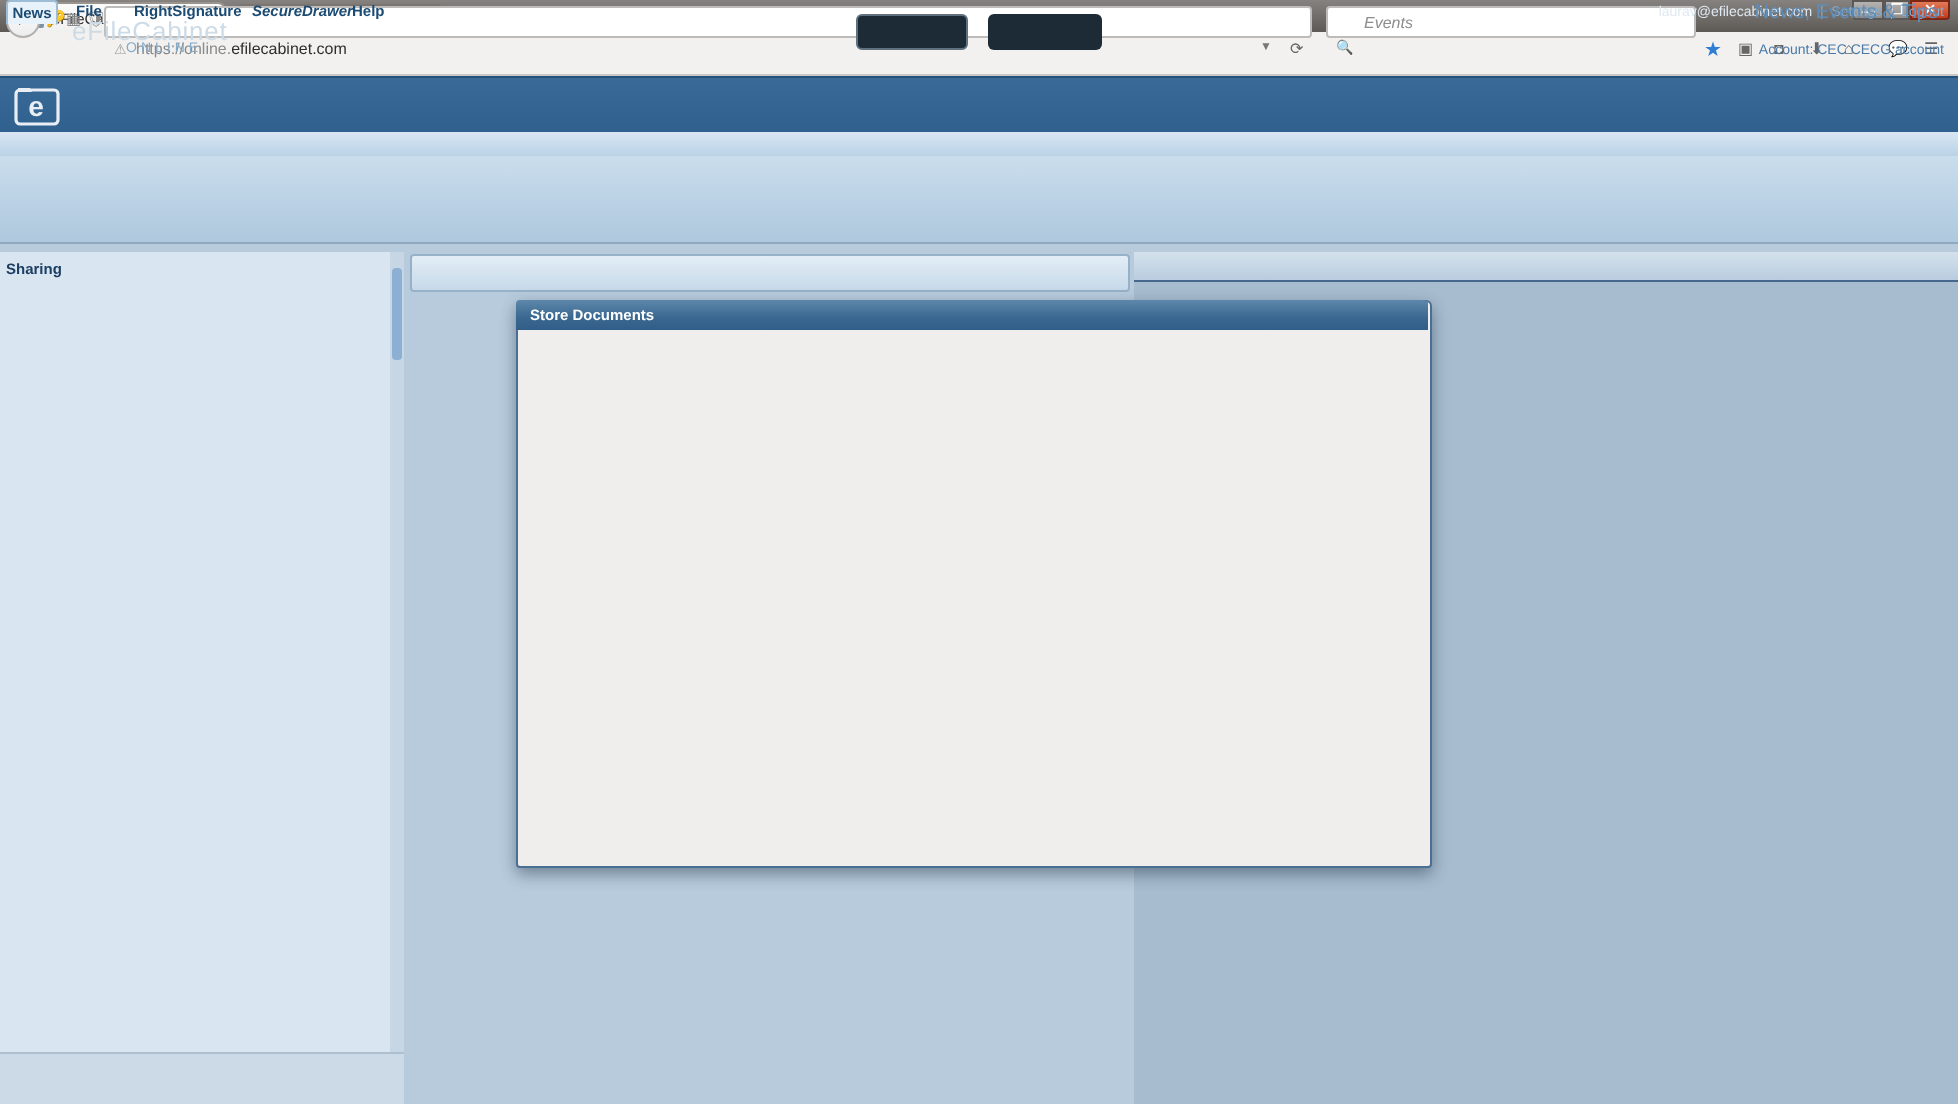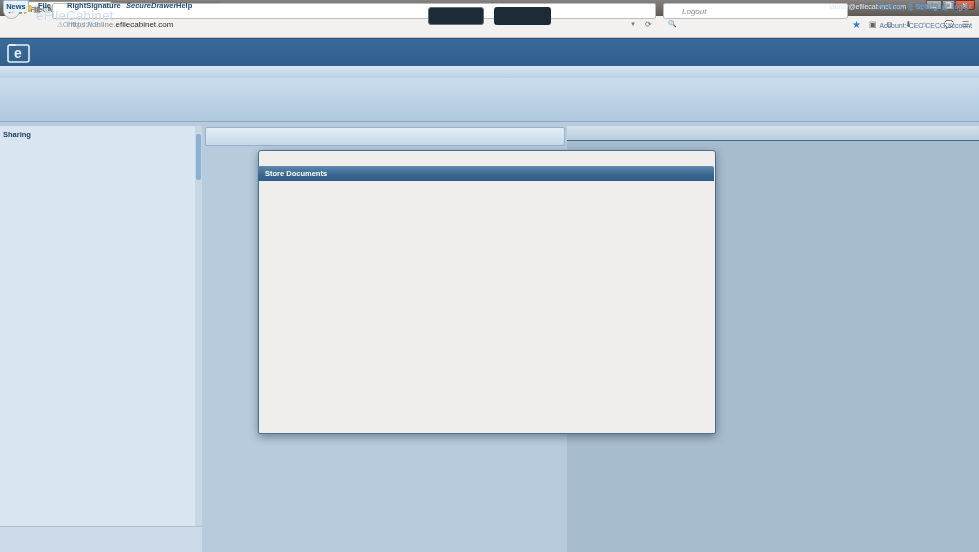--- a/index.html
+++ b/index.html
@@ -54,21 +54,21 @@
 #cabhdr { left:3px; top:130px; font-size:7.5px; font-weight:bold; color:#1b3e63; }
 #sbscroll { left:195px; top:126px; width:7px; height:400px; background:#c6d6e5; }
 #sbthumb { left:196px; top:134px; width:5px; height:46px; background:#8cb0d4; border-radius:2px; }
 #statusbar { left:0; top:526px; width:202px; height:26px; background:#ccdae8; border-top:1px solid #aebfd0; }
 #centerpanel { left:202px; top:126px; width:365px; height:426px; background:#b7cbdc; }
 #breadcrumb { left:205px; top:127px; width:360px; height:19px; background:linear-gradient(#e3edf6,#c6d9e9); border:1px solid #96b1c8; border-radius:2px; }
 #rightpanel { left:567px; top:126px; width:412px; height:426px; background:#a8bccf; }
 #rphead { left:567px; top:126px; width:412px; height:15px; background:linear-gradient(#d4e1ec,#b9cddf); border-bottom:1px solid #46688c; }
 
 #modal { left:258px; top:150px; width:458px; height:284px; background:#efeeec; border:1px solid #4a6f94; box-shadow:0 3px 8px rgba(20,40,60,.45); border-radius:3px 3px 2px 2px; }
-#mtitle { left:0; top:16px; width:456px; height:15px; background:linear-gradient(#5e87ac,#39678f 60%,#315e88); color:#fff; font-size:7.5px; font-weight:bold; line-height:15px; border-radius:2px 2px 0 0; }
+#mtitle { left:0; top:0; width:456px; height:15px; background:linear-gradient(#5e87ac,#39678f 60%,#315e88); color:#fff; font-size:7.5px; font-weight:bold; line-height:15px; border-radius:2px 2px 0 0; }
 #mtitle span { margin-left:7px; }
 </style>
 </head>
 <body>
 
 <div class="abs" id="titlebar"></div>
 <div class="abs" id="tab1">
     <span class="fav"><svg width="9" height="9">
         <rect x="0" y="1" width="9" height="7" rx="1" fill="#7c93a8"></rect>
       </svg></span>
@@ -94,21 +94,21 @@
 <div class="abs" id="backbtn">←</div>
 <div class="abs navico" style="left:23px;">🔑</div>
 <div class="abs navico" style="left:33px;">▦</div>
 <div class="abs navico" style="left:43px;">🛡</div>
 <div class="abs" id="urlbar"></div>
 <div class="abs" style="left:57px; top:21px; font-size:7px; color:#9a9a9a;">⚠</div>
 <div class="abs" id="urltxt">https://online.<b>efilecabinet.com</b></div>
 <div class="abs" style="left:630px; top:21px; font-size:6px; color:#777;">▼</div>
 <div class="abs" style="left:645px; top:20px; font-size:8px; color:#666;">⟳</div>
 <div class="abs" id="searchbox">
-    <span>Logout</span>
+    <span>Events</span>
   </div>
 <div class="abs" style="left:668px; top:20px; font-size:7px; color:#888;">🔍</div>
 <div class="abs" style="left:852px; top:19px; font-size:10px; color:#2e7fd4;">★</div>
 <div class="abs" style="left:869px; top:20px; font-size:8px; color:#666;">▣</div>
 <div class="abs" style="left:887px; top:20px; font-size:8px; color:#666;">◘</div>
 <div class="abs" style="left:905px; top:20px; font-size:8px; color:#666;">⬇</div>
 <div class="abs" style="left:922px; top:20px; font-size:8px; color:#666;">⌂</div>
 <div class="abs" style="left:944px; top:20px; font-size:8px; color:#666;">💬</div>
 <div class="abs" style="left:962px; top:20px; font-size:8px; color:#666;">☰</div>
 

